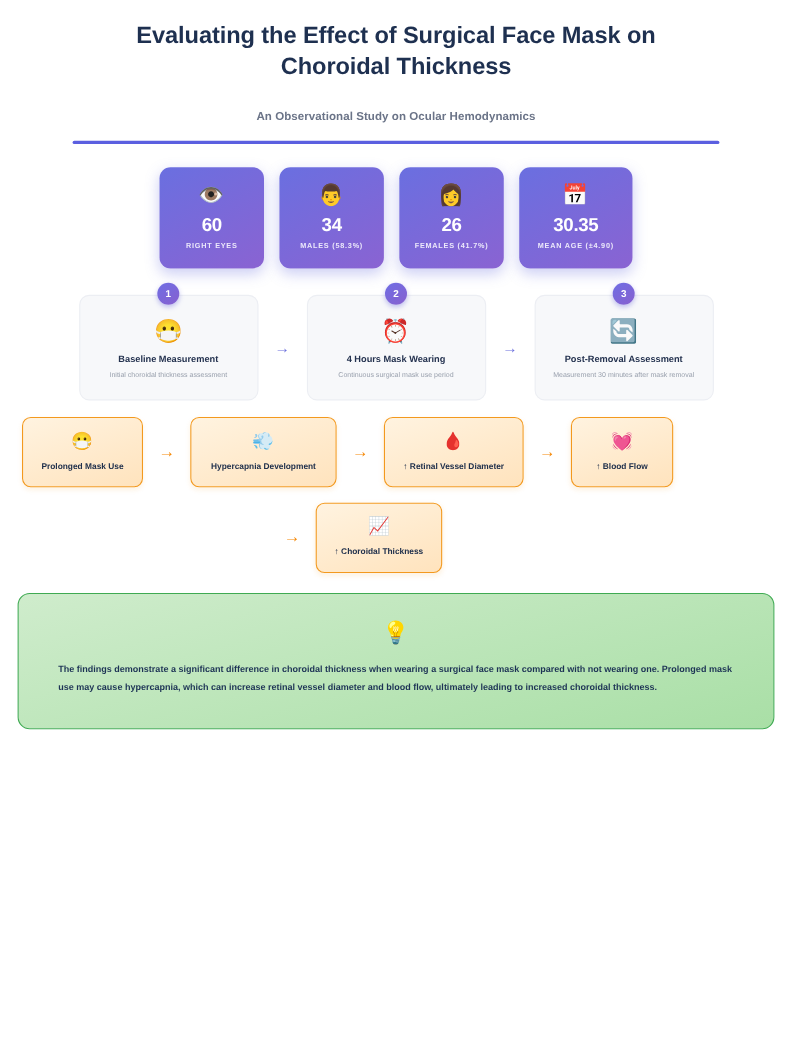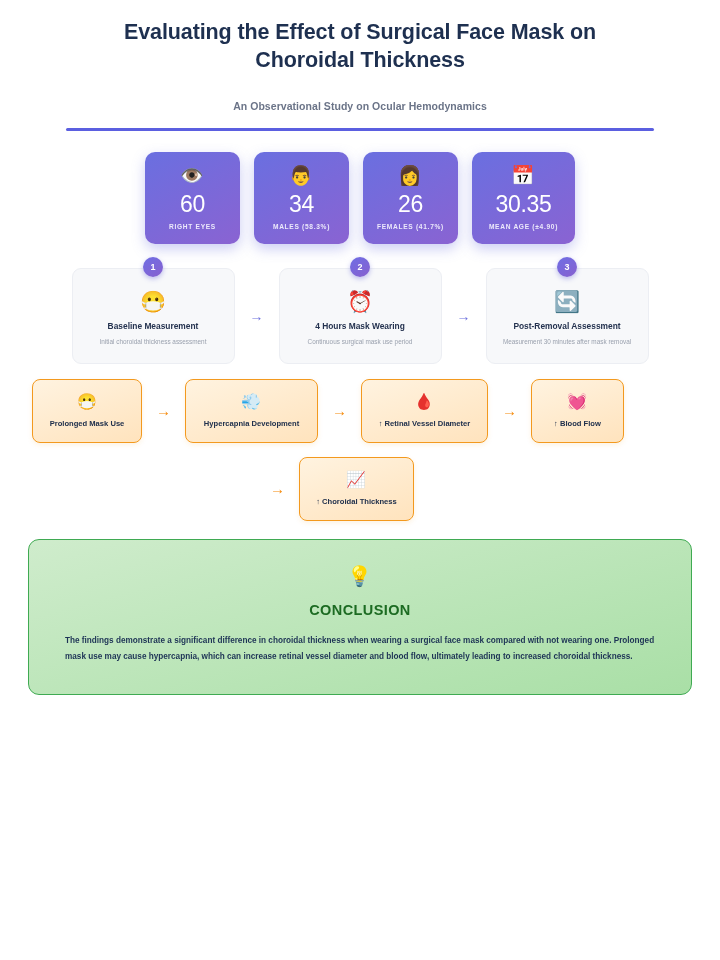--- a/index.html
+++ b/index.html
@@ -12,21 +12,21 @@
     height: 960px;
     font-family: "Liberation Sans", sans-serif;
     color: #1f2a44;
     overflow: hidden;
   }
   .page {
     width: 720px;
     height: 960px;
     position: relative;
     box-sizing: border-box;
-    padding: 0 28px;
+    padding: 0 16px;
   }
 
   
   .header { padding-top: 18px; }
   .title {
     font-size: 21.5px;
     font-weight: bold;
     color: #1e3050;
     text-align: center;
     line-height: 1.32;
@@ -70,22 +70,22 @@
     padding: 6px 4px;
     box-sizing: border-box;
   }
   .stat-card.wide { width: 103px; }
   .stat-icon {
     font-size: 19px;
     line-height: 1;
     margin-bottom: 8px;
   }
   .stat-value {
-    font-size: 23px;
-    font-weight: normal;
+    font-size: 17px;
+    font-weight: bold;
     color: #ffffff;
     line-height: 1;
     letter-spacing: -0.3px;
   }
   .stat-label {
     margin-top: 7px;
     font-size: 6.6px;
     font-weight: bold;
     color: #ece9fb;
     letter-spacing: 0.7px;
@@ -335,17 +335,16 @@
       <div class="mech-arrow">→</div>
       <div class="mech-box w5">
         <div class="mech-icon">📈</div>
         <div class="mech-label">↑ Choroidal Thickness</div>
       </div>
     </div>
   </div>
 
   <div class="conclusion">
     <div class="concl-icon">💡</div>
-    <div class="concl-title">CONCLUSION</div>
     <div class="concl-text">The findings demonstrate a significant difference in choroidal thickness when wearing a surgical face mask compared with not wearing one. Prolonged mask use may cause hypercapnia, which can increase retinal vessel diameter and blood flow, ultimately leading to increased choroidal thickness.</div>
   </div>
 
 </div>
 
 </body></html>

